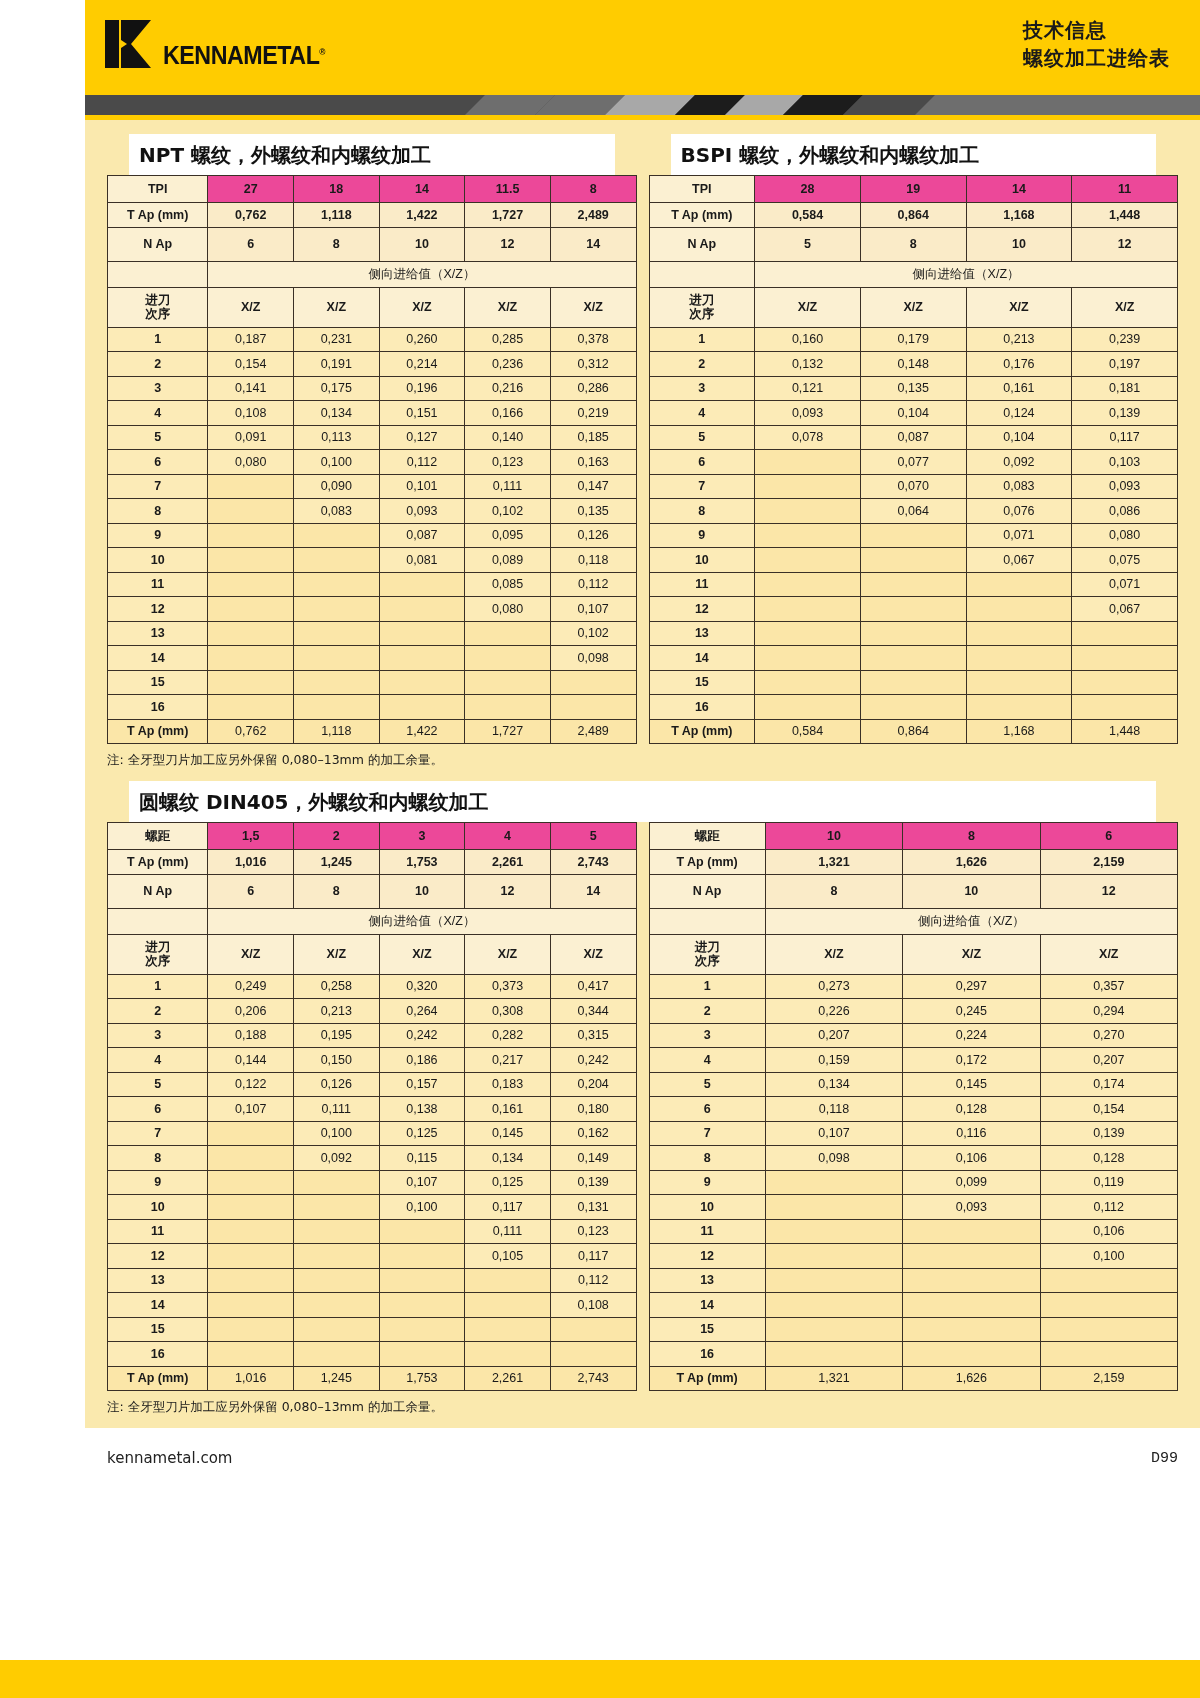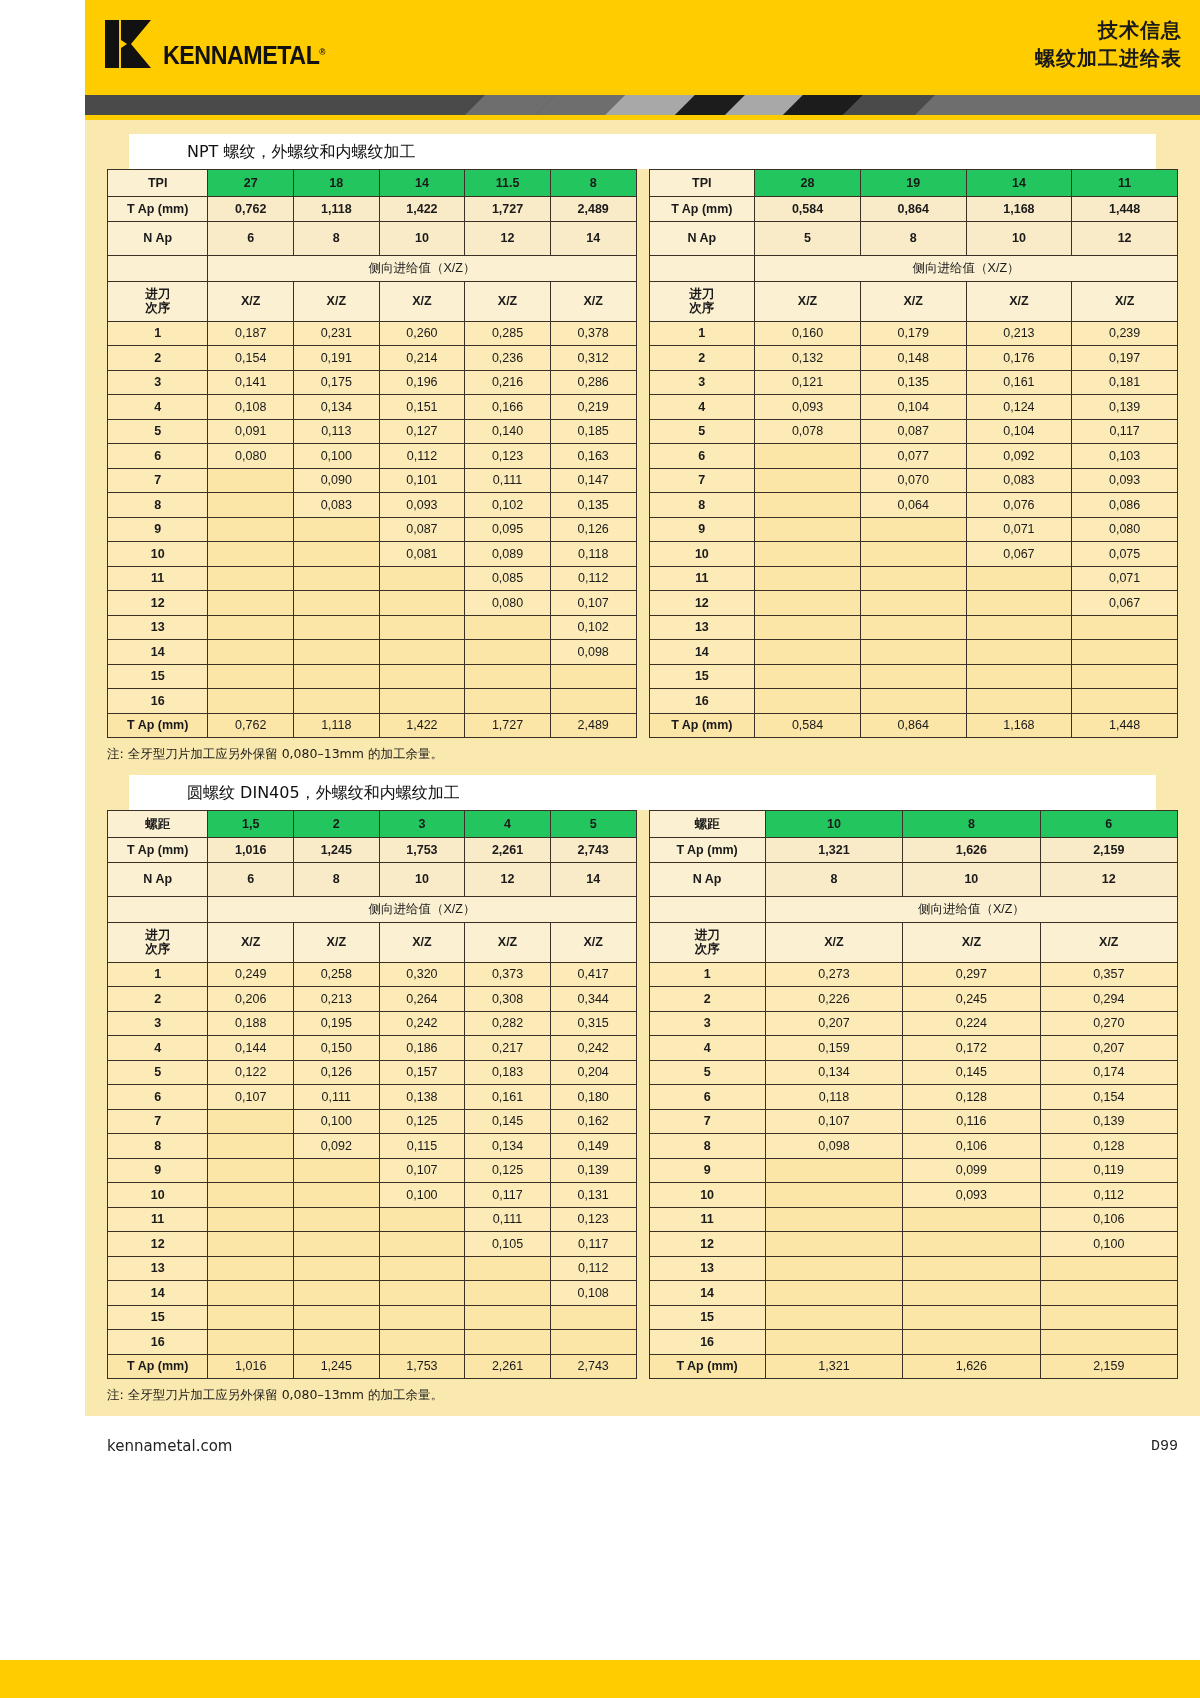--- a/index.html
+++ b/index.html
@@ -40,22 +40,21 @@
     font-size: 25px;
     letter-spacing: -0.5px;
     color: #111111;
     transform: scaleX(0.93);
     transform-origin: left center;
     margin-left: 4px;
     white-space: nowrap;
   }
   .logo-word sup { font-size: 9px; vertical-align: super; }
   .header-titles {
-    text-align: right;
-    margin-right: 18px;
+    margin-right: 30px;
     line-height: 1.42;
   }
   .header-titles .t1,
   .header-titles .t2 {
     font-family: "DejaVu Sans", sans-serif;
     font-weight: bold;
     font-size: 20px;
     color: #1a1a1a;
     letter-spacing: 1px;
   }
@@ -90,25 +89,24 @@
   }
   .panel.second { padding-top: 0; }
 
   .title-bar {
     background: #ffffff;
     margin: 0 22px;
     padding: 8px 0 6px 10px;
   }
   .sect-title {
     font-family: "DejaVu Sans", sans-serif;
-    font-weight: normal;
-    font-size: 16px;
+    font-weight: bold;
+    font-size: 20px;
     color: #111;
     white-space: nowrap;
-    margin-left: 48px;
   }
 
   .cols {
     display: flex;
     gap: 12px;
     margin: 0 22px;
   }
   .col { flex: 1 1 0; min-width: 0; }
 
   table.tbl {
@@ -127,21 +125,21 @@
     color: #1a1a1a;
     background: #FCEFC2;
     padding: 0 2px;
     line-height: 1.15;
   }
   table.tbl td.hd {
     font-weight: bold;
     background: #FAEBC8;
   }
   table.tbl tr.toprow td { background:#FBF0D2; height:27px; }
-  table.tbl tr.toprow td.hd { background:#22c55e; }
+  table.tbl tr.toprow td.hd { background:#ec4899; }
   table.tbl td.lbl {
     font-weight: bold;
     background: #FBF0D2;
   }
   table.tbl tr.nap td { height: 34px; }
   table.tbl td.span-hd {
     background: #FBF0D2;
     height: 26px;
     font-size: 12.5px;
   }
@@ -246,20 +244,25 @@
     </div>
   </div>
 
   <div class="content">
 
     <div class="panel">
       <div class="cols">
         <div class="col">
           <div class="title-bar">
             <div class="sect-title">NPT 螺纹，外螺纹和内螺纹加工</div>
+          </div>
+        </div>
+        <div class="col">
+          <div class="title-bar">
+            <div class="sect-title">BSPI 螺纹，外螺纹和内螺纹加工</div>
           </div>
         </div>
       </div>
 
       <div class="cols">
         <div class="col">
           <table class="tbl" id="tbl-npt">
               <colgroup>
                 <col style="width:19%">
                 <col style="width:16.2%">

